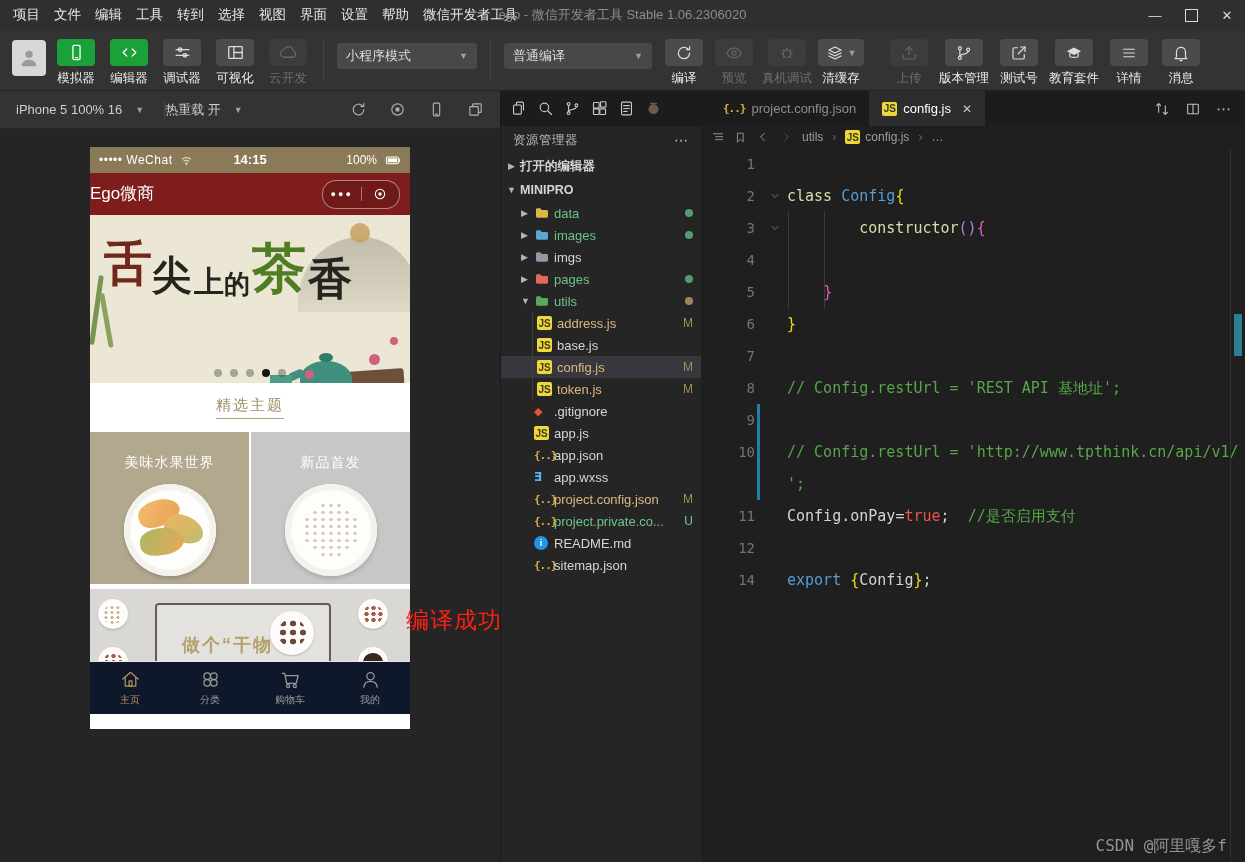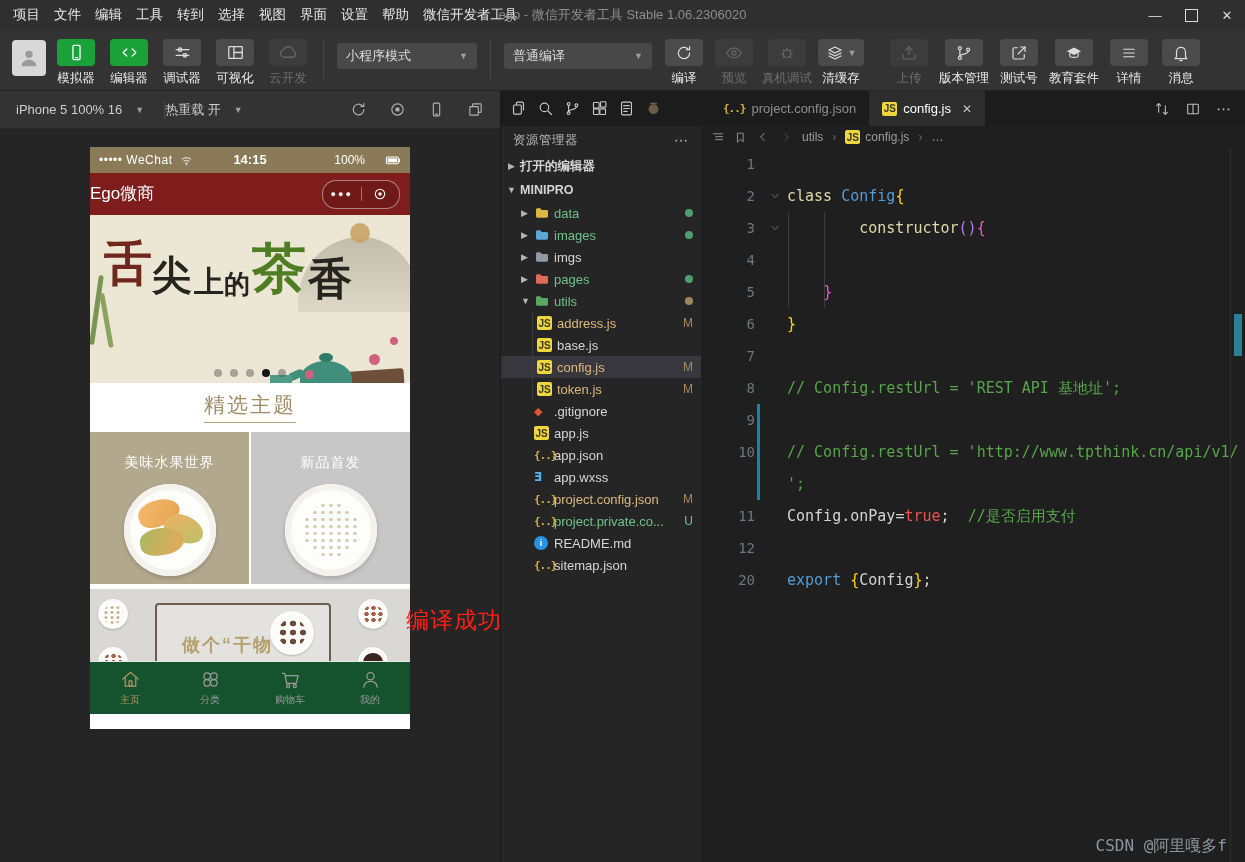--- a/index.html
+++ b/index.html
@@ -32,21 +32,21 @@
 .sim-dd{display:flex;align-items:center;gap:5px;padding-right:14px}
 .sim-dd+.sim-dd{border-left:1px solid #454545;}
 .sim-icons{margin-left:auto;display:flex;gap:22px;color:#b0b0b0;align-items:center}
 .sim-body{flex:1;position:relative}
 .toast{position:absolute;left:406px;top:476px;color:#ff2015;font-size:23px;letter-spacing:1px;white-space:nowrap}
 
 .phone{position:absolute;left:90px;top:18px;width:320px;height:582px;background:#fff;display:flex;flex-direction:column;overflow:hidden}
 .p-status{height:26px;background:#8a7a58;color:#fff;display:flex;align-items:center;padding:0 9px;font-size:12px;position:relative}
 .p-carrier{display:flex;align-items:flex-end;gap:8px;letter-spacing:.5px}
 .p-time{position:absolute;left:50%;transform:translateX(-50%);font-weight:bold;font-size:13px}
-.p-batt{margin-left:auto;display:flex;align-items:center;gap:20px}
+.p-batt{margin-left:auto;display:flex;align-items:center;gap:8px}
 .p-nav{height:42px;background:#7f1d1d;position:relative;display:flex;align-items:center;justify-content:flex-start;color:#fff;font-size:17px}
 .capsule{position:absolute;right:10px;top:7px;width:76px;height:27px;border:1px solid rgba(255,255,255,.45);background:rgba(0,0,0,.12);border-radius:14px;display:flex;align-items:center;color:#fff}
 .capsule .dots3{flex:1;text-align:center;font-size:9px;letter-spacing:2px}
 .capsule .cap-sep{width:1px;height:14px;background:rgba(255,255,255,.4)}
 .capsule .cap-target{flex:1;display:flex;justify-content:center}
 .p-banner{height:168px;background:#ece6d4;position:relative;overflow:hidden;font-family:"DejaVu Serif",serif}
 .cal-ch{position:absolute;font-weight:bold;line-height:1}
 .bn-mtn{position:absolute;right:-8px;top:22px;width:120px;height:75px;background:linear-gradient(#b4ae9c,#d9d4c3);border-radius:60% 55% 0 0/100% 90% 0 0;opacity:.75}
 .bn-sun{position:absolute;right:40px;top:8px;width:20px;height:20px;border-radius:50%;background:#c9a468;opacity:.9}
 .bn-bamboo{position:absolute;left:4px;top:60px;width:5px;height:70px;background:#7a9454;border-radius:3px;transform:rotate(8deg)}
@@ -54,21 +54,21 @@
 .bn-pot{position:absolute;right:58px;bottom:-14px;width:52px;height:36px;background:#3f8f7c;border-radius:50% 50% 45% 45%}
 .bn-pot:before{content:"";position:absolute;left:-12px;top:10px;width:16px;height:8px;background:#3f8f7c;border-radius:4px;transform:rotate(-25deg)}
 .bn-pot:after{content:"";position:absolute;left:19px;top:-8px;width:14px;height:9px;background:#2f7a68;border-radius:50%}
 .bn-cup{position:absolute;right:118px;bottom:-8px;width:22px;height:16px;background:#4f9c86;border-radius:0 0 40% 40%}
 .bn-tray{position:absolute;right:6px;bottom:-4px;width:86px;height:16px;background:#6d4f3a;border-radius:3px;transform:rotate(-4deg)}
 .bn-fl{position:absolute;width:11px;height:11px;border-radius:50%;background:#d0627f}
 .bn-dots{position:absolute;bottom:6px;left:50%;transform:translateX(-50%);display:flex;gap:8px}
 .bn-dot{width:8px;height:8px;border-radius:50%;background:rgba(80,80,80,.45)}
 .bn-dot.on{background:#151515}
 .p-theme{height:49px;background:#fff;display:flex;align-items:center;justify-content:center}
-.p-theme span{color:#a08d66;font-size:21px;border-bottom:1px solid #b4a37c;padding-bottom:3px;letter-spacing:2px}
+.p-theme span{color:#a08d66;font-size:15px;border-bottom:1px solid #b4a37c;padding-bottom:3px;letter-spacing:2px}
 .p-cards{height:153px;display:flex;background:#fff}
 .card{flex:1;position:relative;display:flex;flex-direction:column;align-items:center}
 .card.c0{background:#b2a88e;margin-right:1px}
 .card.c1{background:#c7c7c7;margin-left:1px}
 .card-label{margin-top:22px;color:#fff;font-size:14px;letter-spacing:1px}
 .plate-big{position:absolute;top:52px;left:50%;transform:translateX(-50%);width:92px;height:92px;border-radius:50%;background:#fdfdfb;box-shadow:inset 0 0 0 6px #f4f2ec,0 2px 4px rgba(0,0,0,.18)}
 .mango{position:absolute;border-radius:50% 60% 55% 45%;background:linear-gradient(135deg,#f2bc6e,#e8a050)}
 .m1{left:14px;top:16px;width:42px;height:26px;transform:rotate(-18deg)}
 .m2{left:40px;top:32px;width:40px;height:26px;transform:rotate(22deg);background:linear-gradient(135deg,#f0b263,#b9c06a)}
 .m3{left:16px;top:44px;width:44px;height:27px;transform:rotate(-8deg);background:linear-gradient(120deg,#a8b863,#e8a958)}
@@ -76,21 +76,21 @@
 .p-gap{height:5px;background:#fff}
 .p-promo{height:72px;background:#dad8d5;position:relative;overflow:hidden}
 .plate{position:absolute;border-radius:50%;background:#fdfcfa;box-shadow:0 1px 2px rgba(0,0,0,.2)}
 .plate>i{position:absolute;inset:18%;border-radius:50%;display:block}
 .fd1{background-image:radial-gradient(#cdb894 1.4px,transparent 1.8px);background-size:6px 5px}
 .fd2{background-image:radial-gradient(#6b4a3a 3px,transparent 3.5px);background-size:10px 9px}
 .fd3{background-image:radial-gradient(#a85f4a 2px,transparent 2.5px);background-size:7px 6px}
 .fd4{background:#3a2520}
 .frame{position:absolute;left:65px;top:14px;width:172px;height:86px;border:2px solid #6d5c4e;border-radius:4px;background:rgba(255,255,255,.25)}
 .frame-text{position:absolute;left:0;right:0;top:28px;text-align:center;color:#b3a06a;font-size:18px;font-weight:bold;letter-spacing:2px}
-.p-tabbar{height:52px;background:#14532d;display:flex;border-top:1px solid #e6e6e6}
+.p-tabbar{height:52px;background:#0f172a;display:flex;border-top:1px solid #e6e6e6}
 .p-tab{flex:1;display:flex;flex-direction:column;align-items:center;padding-top:6px;gap:2px;color:#9a9a9a;font-size:10px}
 .p-tab.active{color:#b29363}
 .p-footer{height:15px;background:#fff}
 
 .right-area{flex:1;display:flex;flex-direction:column;border-left:1px solid #191919;min-width:0}
 .top-strip{height:35px;background:#1c1c1c;display:flex;align-items:stretch;flex-shrink:0}
 .activity{width:200px;display:flex;align-items:center;gap:10px;padding-left:9px;color:#c8c8c8;flex-shrink:0}
 .activity .dim{color:#6b5b46}
 .tabs{display:flex}
 .tab{display:flex;align-items:center;gap:6px;padding:0 13px;font-size:13px;color:#8e8e8e;cursor:default}
@@ -892,21 +892,21 @@
    <span class="cfold"></span>
    <span class="ctext"><span class="p">Config.onPay</span><span class="p">=</span><span class="bool">true</span><span class="p">;</span><span class="p">  </span><span class="cm">//是否启用支付</span></span>
                 </div>
                 <div class="crow">
    <span class="cnum">12</span>
    <span class="cdeco"></span>
    <span class="cfold"></span>
    <span class="ctext"></span>
                 </div>
                 <div class="crow">
-   <span class="cnum">20</span>
+   <span class="cnum">14</span>
    <span class="cdeco"></span>
    <span class="cfold"></span>
    <span class="ctext"><span class="kw">export</span><span class="p"> </span><span class="b1">{</span><span class="p">Config</span><span class="b1">}</span><span class="p">;</span></span>
                 </div>
               </div>
             <div class="scrollzone">
               <div class="scrollmark"></div>
             </div>
             <div class="watermark">CSDN @阿里嘎多f</div>
           </div>

